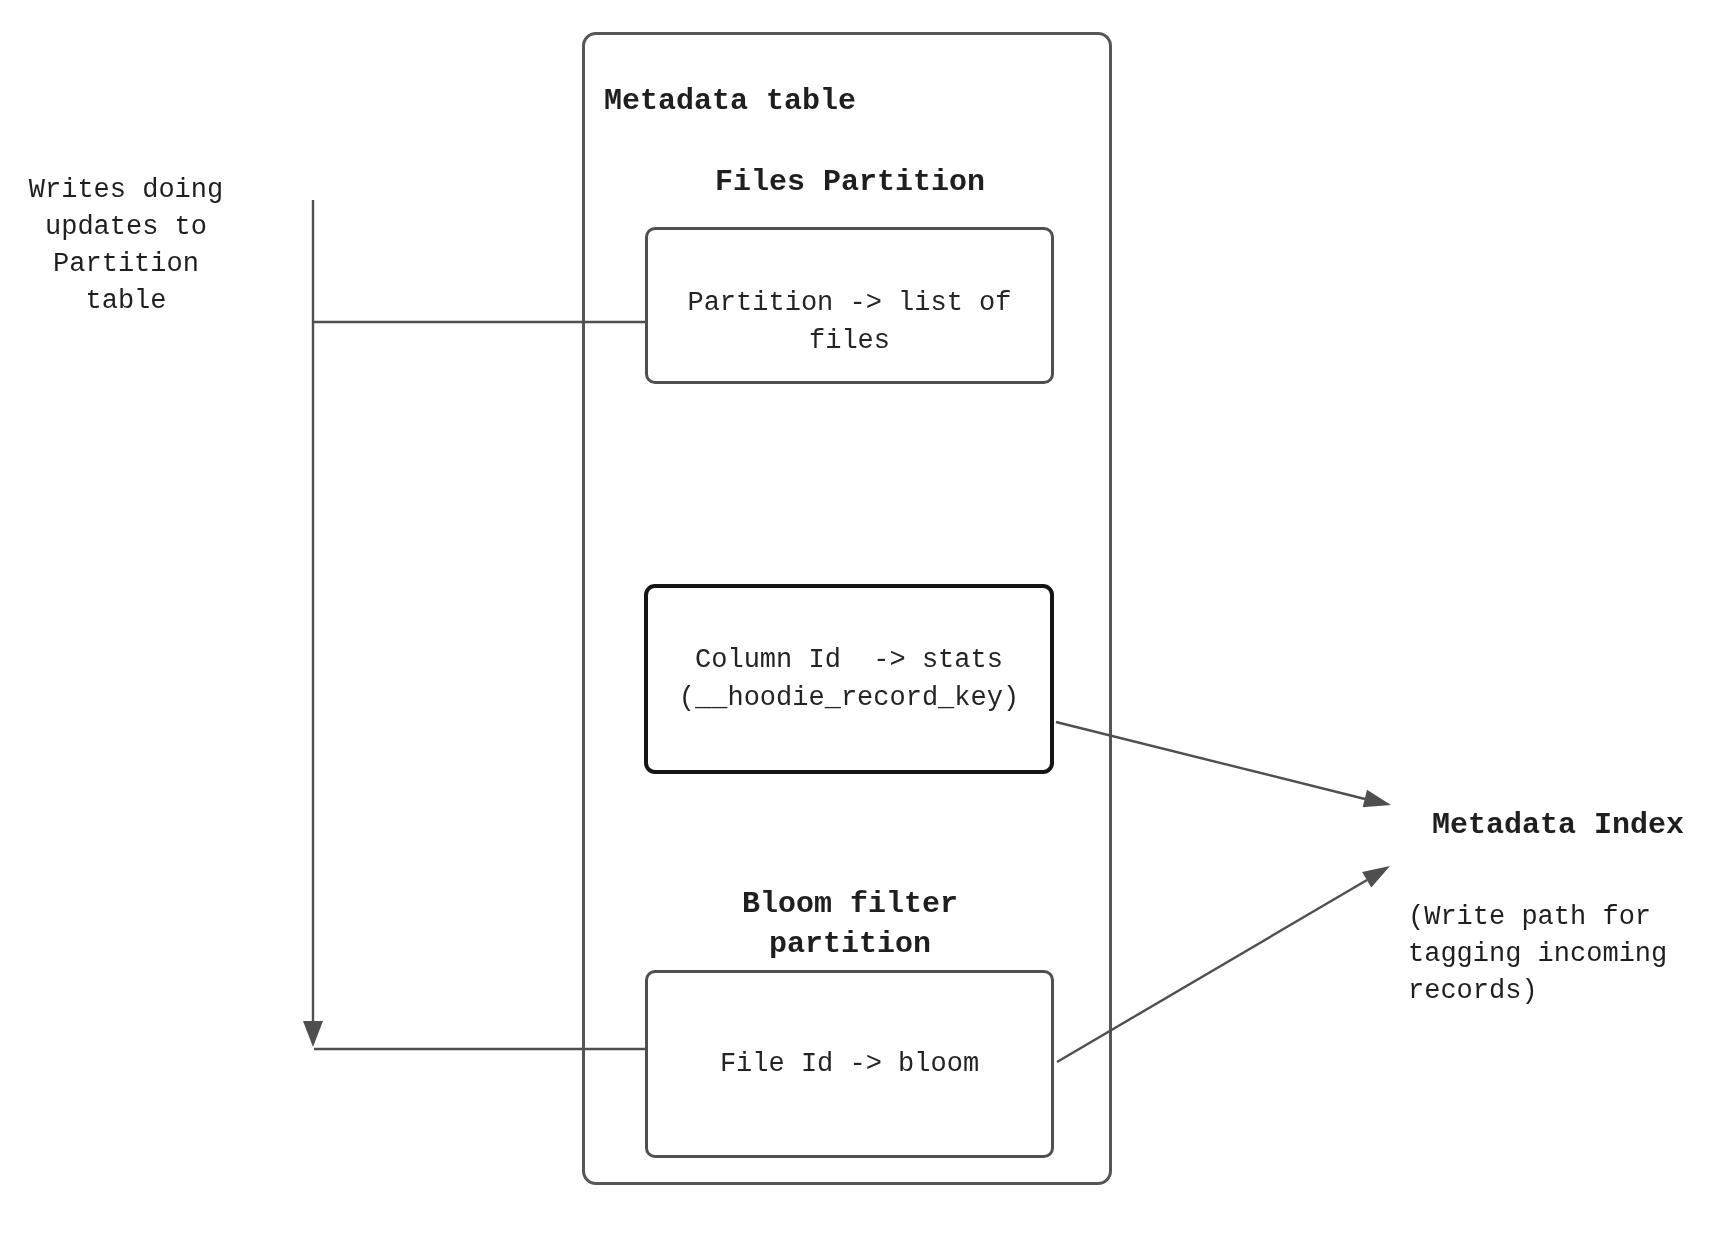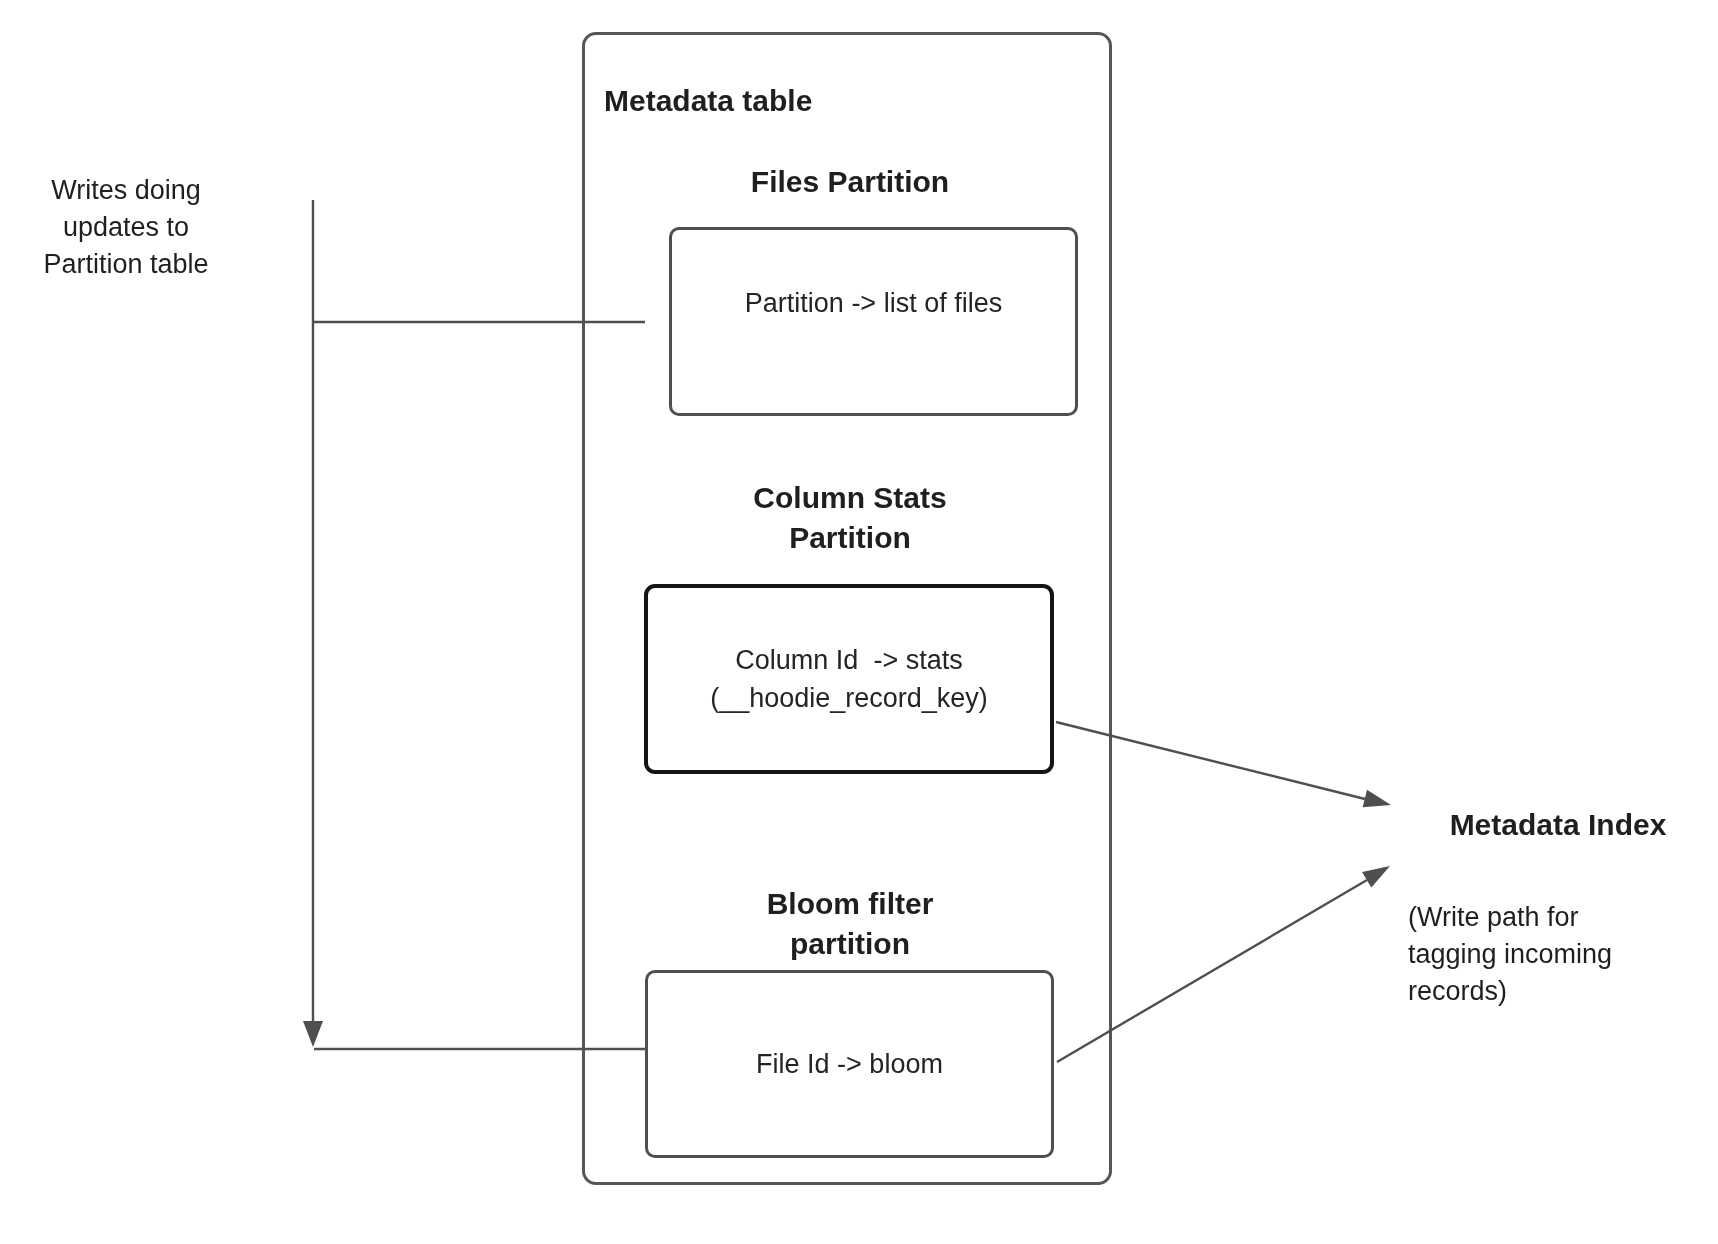--- a/index.html
+++ b/index.html
@@ -6,21 +6,21 @@
   html, body { background: #ffffff; }
   .canvas {
     position: relative;
     width: 1718px;
     height: 1244px;
     background: #ffffff;
     font-family: "Liberation Sans", sans-serif;
     color: #1f1f1f;
     overflow: hidden;
   }
-  .abs { position: absolute; }
+  .abs { position: absolute; font-family: Liberation Mono, monospace; }
   svg.connectors {
     position: absolute;
     left: 0; top: 0;
     width: 1718px; height: 1244px;
     z-index: 1;
     pointer-events: none;
   }
   .conn-line { stroke: #4f4f4f; stroke-width: 2.4; fill: none; }
   .arrowhead { fill: #4f4f4f; stroke: none; }
 
@@ -54,21 +54,21 @@
 
   .inner-box {
     left: 645px; width: 409px;
     border: 3px solid #4f4f4f;
     border-radius: 10px;
     background: transparent;
     display: flex;
     justify-content: center;
     z-index: 2;
   }
-  .box-files { top: 227px; height: 189px; align-items: flex-start; padding-top: 54px; margin-left: 24px; }
+  .box-files { top: 227px; height: 157px; align-items: flex-start; padding-top: 54px; }
   .box-stats {
     left: 644px; top: 584px; width: 410px; height: 190px;
     border: 4px solid #141414;
     border-radius: 11px;
     align-items: center;
   }
   .box-bloom { top: 970px; height: 188px; align-items: center; justify-content: center; }
   .box-text {
     font-size: 27px;
     line-height: 38px;
@@ -128,22 +128,20 @@
 Partition table</div>
 
   <div class="abs outer-box"></div>
   <div class="abs outer-title">Metadata table</div>
 
   <div class="abs section-heading heading-files">Files Partition</div>
   <div class="abs inner-box box-files">
     <div class="box-text">Partition -&gt; list of files</div>
   </div>
 
-  <div class="abs section-heading heading-stats">Column Stats
-Partition</div>
   <div class="abs inner-box box-stats">
     <div class="box-text">Column Id  -&gt; stats
 (__hoodie_record_key)</div>
   </div>
 
   <div class="abs section-heading heading-bloom">Bloom filter
 partition</div>
   <div class="abs inner-box box-bloom">
     <div class="box-text">File Id -&gt; bloom</div>
   </div>

